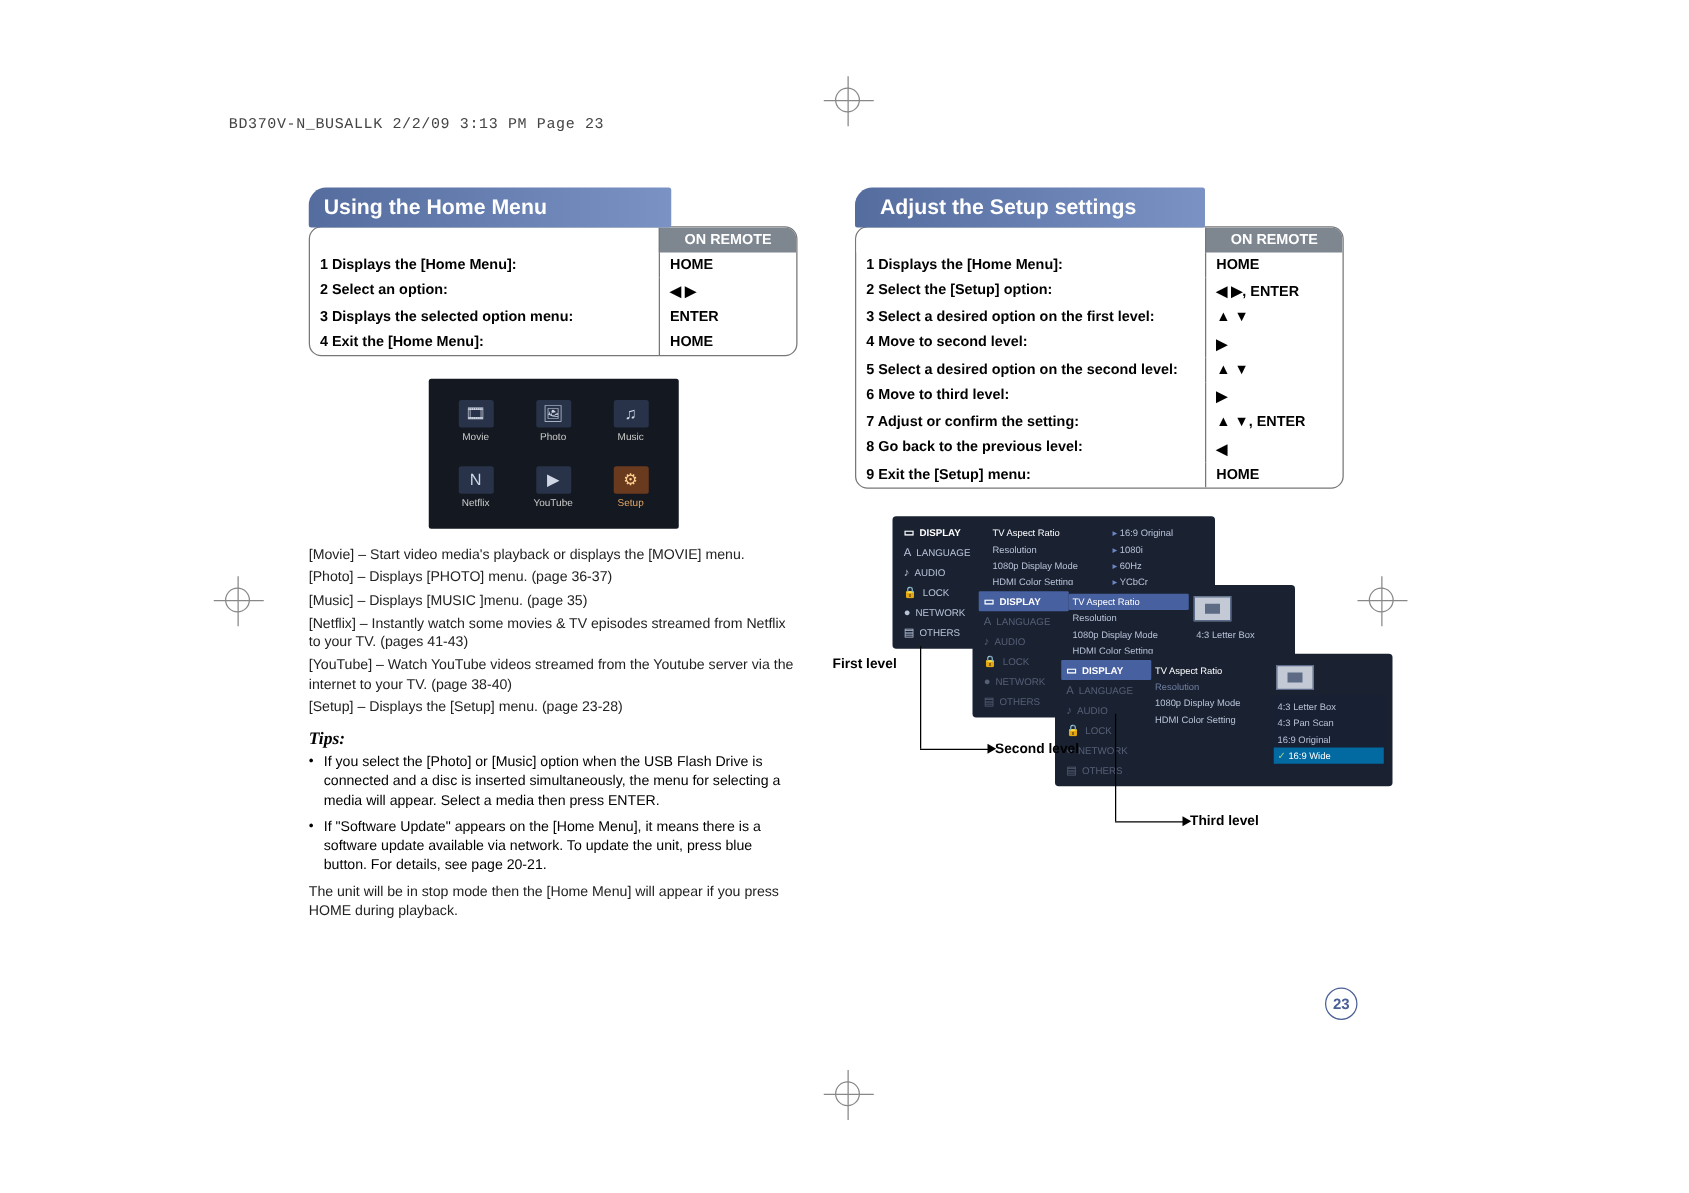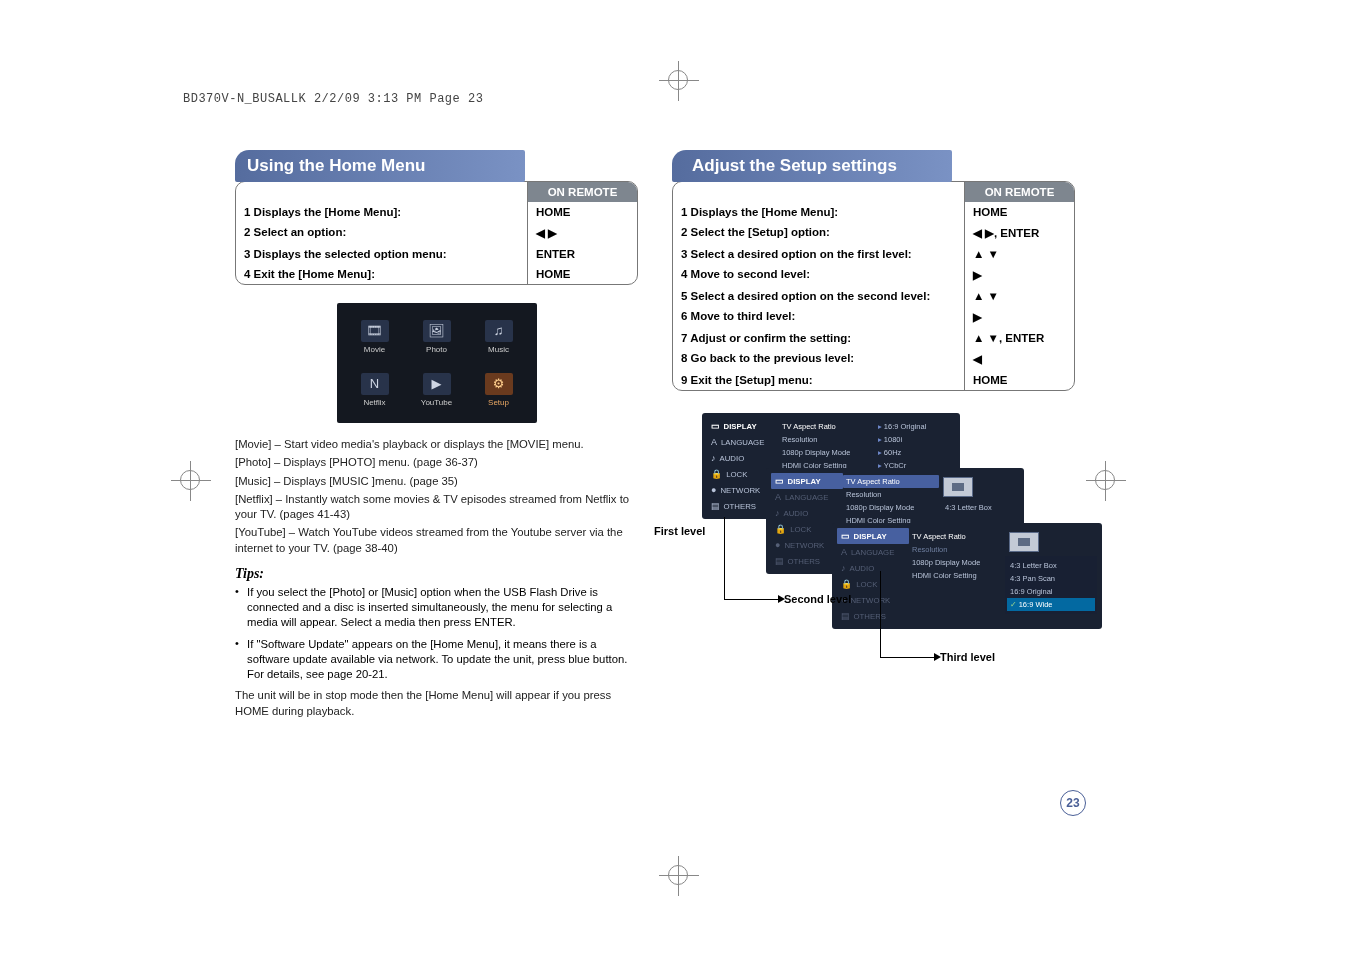--- a/index.html
+++ b/index.html
@@ -46,21 +46,21 @@
     .reg-circle::before { width:40px; height:1px; top:9px; left:-10px; }
     .reg-circle::after { width:1px; height:40px; left:9px; top:-10px; }
     .content {
       position: absolute;
       top: 150px;
       left: 235px;
       width: 840px;
       display: flex;
       gap: 34px;
     }
-    .col { width: 403px; }
+    .col { width: 403px; margin-left: 12px; }
     .heading-bar {
       background: linear-gradient(to right, #556c9e, #7a92c4);
       color: #fff;
       font-size: 17px;
       font-weight: bold;
       padding: 6px 10px 6px 12px;
       border-radius: 14px 2px 2px 2px;
       position: relative;
       width: 290px;
     }
@@ -250,20 +250,21 @@
           <div>Setup</div>
         </div>
       </div>
 
     <div id="left-desc">
         <div class="desc-line">[Movie] – Start video media's playback or displays the [MOVIE] menu.</div>
         <div class="desc-line">[Photo] – Displays [PHOTO] menu. (page 36-37)</div>
         <div class="desc-line">[Music] – Displays [MUSIC ]menu. (page 35)</div>
         <div class="desc-line">[Netflix] – Instantly watch some movies &amp; TV episodes streamed from Netflix to your TV. (pages 41-43)</div>
         <div class="desc-line">[YouTube] – Watch YouTube videos streamed from the Youtube server via the internet to your TV. (page 38-40)</div>
+        <div class="desc-line">[Setup] – Displays the [Setup] menu. (page 23-28)</div>
       </div>
 
     <div class="tips-hdr">Tips:</div>
     <div id="left-tips">
         <div class="bullet">
           <div class="dot">•</div>
           <div class="txt">If you select the [Photo] or [Music] option when the USB Flash Drive is connected and a disc is inserted simultaneously, the menu for selecting a media will appear. Select a media then press ENTER.</div>
         </div>
         <div class="bullet">
           <div class="dot">•</div>

